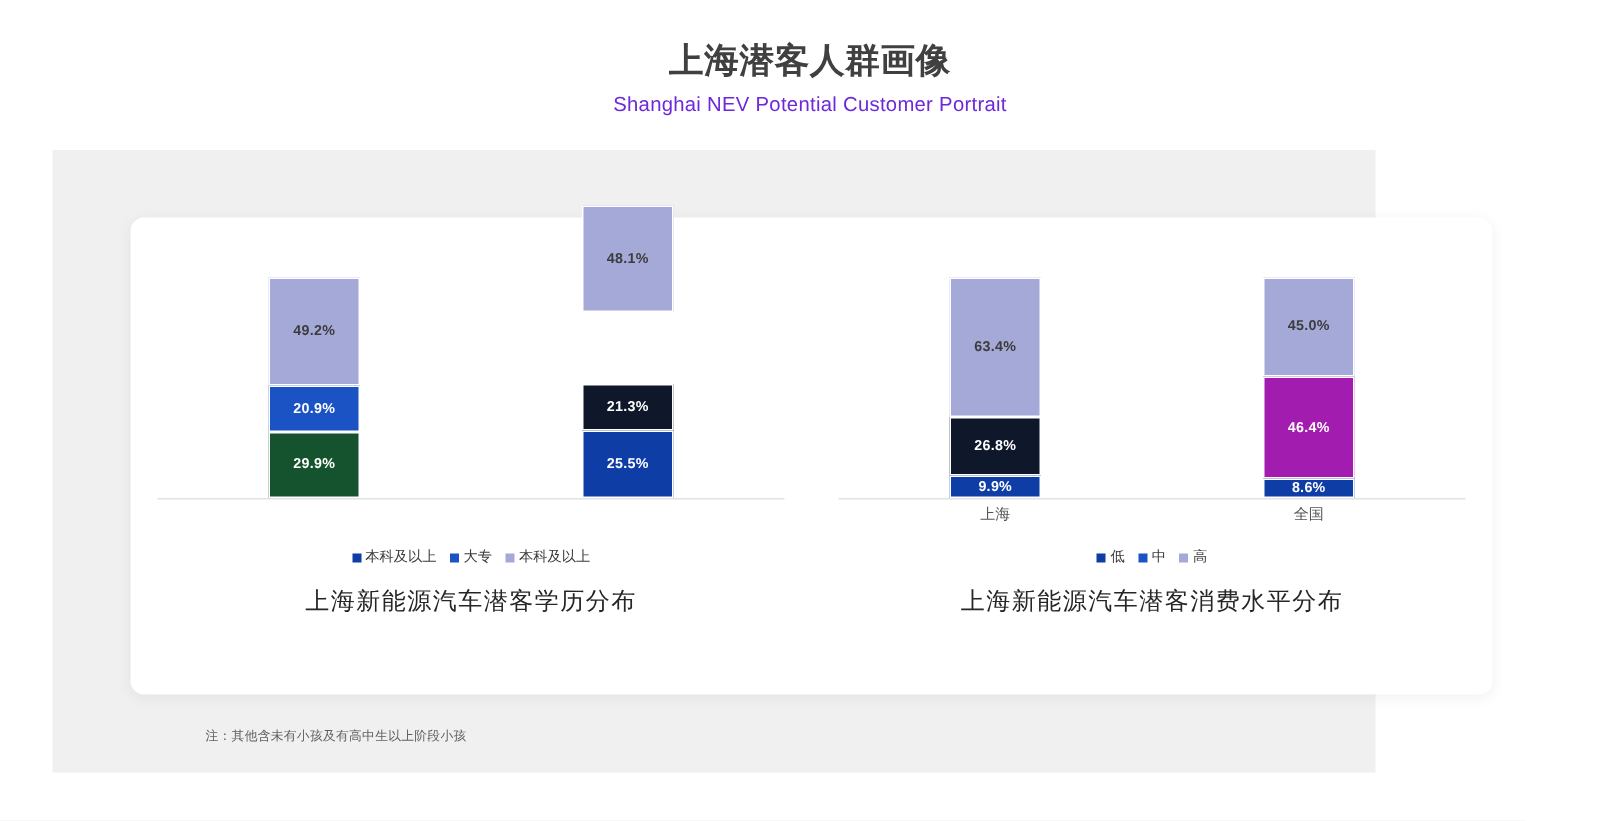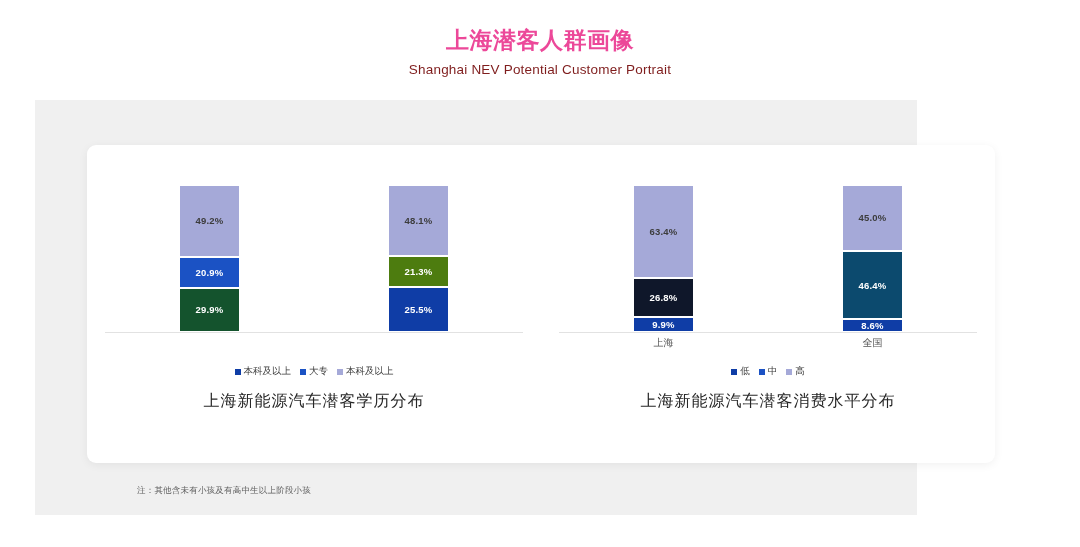--- a/index.html
+++ b/index.html
@@ -25,30 +25,30 @@
     left: 0;
     top: 0;
     width: 1080px;
     text-align: center;
   }
   .main-title {
     margin: 0;
     padding-top: 27px;
     font-size: 23px;
     font-weight: bold;
-    color: #ec4899;
+    color: #404040;
     letter-spacing: 0.5px;
     line-height: 1.2;
   }
   .sub-title {
     margin: 0;
     padding-top: 7px;
     font-size: 13.5px;
     font-weight: 400;
-    color: #7f1d1d;
+    color: #6d28d9;
     letter-spacing: 0.2px;
     text-align: center;
   }
 
   
   .gray-panel {
     position: absolute;
     left: 35px;
     top: 100px;
     width: 882px;
@@ -219,21 +219,21 @@
                 <div class="bar-col">
                   <div class="bar">
                     <div class="seg high" style="background: rgb(165, 169, 216); height: 72.324px;">49.2%</div>
                     <div class="seg mid" style="background: rgb(27, 82, 196); height: 30.723px;">20.9%</div>
                     <div class="seg low" style="background: #14532d; height: 43.953px;">29.9%</div>
                   </div>
                 </div>
                 <div class="bar-col">
                   <div class="bar">
                     <div class="seg high" style="background: rgb(165, 169, 216); height: 70.707px;">48.1%</div>
-                    <div class="seg mid" style="background: #4d7c0f; height: 31.311px;">21.3%</div>
+                    <div class="seg mid" style="background: #0f172a; height: 31.311px; margin-top: 48px;">21.3%</div>
                     <div class="seg low" style="background: rgb(15, 61, 166); height: 44.982px;">25.5%</div>
                   </div>
                 </div>
               </div>
           </div>
           <div class="axis-line"></div>
           <div class="xlabels">
               <div class="xlabel"></div>
               <div class="xlabel"></div>
             </div>
@@ -260,21 +260,21 @@
                 <div class="bar-col">
                   <div class="bar">
                     <div class="seg high" style="background: rgb(165, 169, 216); height: 93.198px;">63.4%</div>
                     <div class="seg mid" style="background: #0f172a; height: 39.396px;">26.8%</div>
                     <div class="seg low" style="background: rgb(15, 61, 166); height: 14.553px;">9.9%</div>
                   </div>
                 </div>
                 <div class="bar-col">
                   <div class="bar">
                     <div class="seg high" style="background: rgb(165, 169, 216); height: 66.15px;">45.0%</div>
-                    <div class="seg mid" style="background: #0c4a6e; height: 68.208px;">46.4%</div>
+                    <div class="seg mid" style="background: #a21caf; height: 68.208px;">46.4%</div>
                     <div class="seg low" style="background: rgb(15, 61, 166); height: 12.642px;">8.6%</div>
                   </div>
                 </div>
               </div>
           </div>
           <div class="axis-line"></div>
           <div class="xlabels">
               <div class="xlabel">上海</div>
               <div class="xlabel">全国</div>
             </div>

